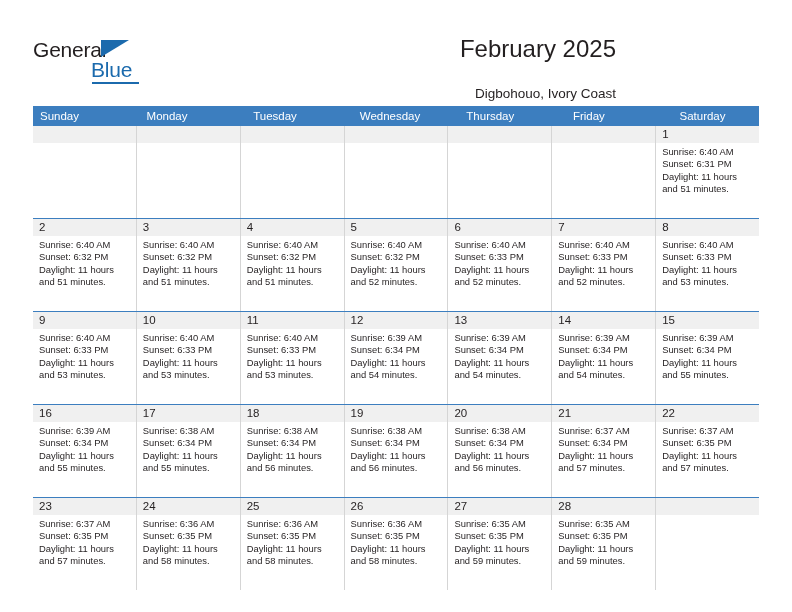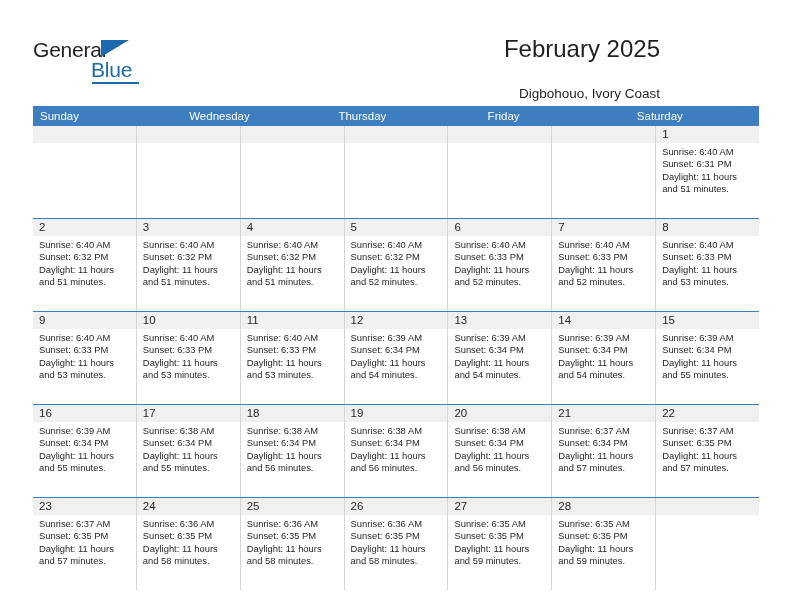--- a/index.html
+++ b/index.html
@@ -21,21 +21,20 @@
     box-sizing: border-box;
   }
 
   
   .header {
     position: absolute;
     left: 0;
     top: 0;
     width: 652px;
     height: 100px;
-    padding-left: 44px;
   }
   .logo {
     position: absolute;
     left: 33px;
     top: 38px;
     width: 200px;
     height: 46px;
   }
   .logo-general {
     position: absolute;
@@ -181,20 +180,22 @@
       <div class="month-title">February 2025</div>
       <div class="location-title">Digbohouo, Ivory Coast</div>
     </div>
 
   </div>
 
   <div class="calendar">
 
     <div class="weekdays">
       <div class="weekday">Sunday</div>
+      <div class="weekday">Monday</div>
+      <div class="weekday">Tuesday</div>
       <div class="weekday">Wednesday</div>
       <div class="weekday">Thursday</div>
       <div class="weekday">Friday</div>
       <div class="weekday">Saturday</div>
     </div>
 
     <div id="weeks-container">
         <div class="week">
           <div class="day-cell empty">
             <div class="day-number"></div>

